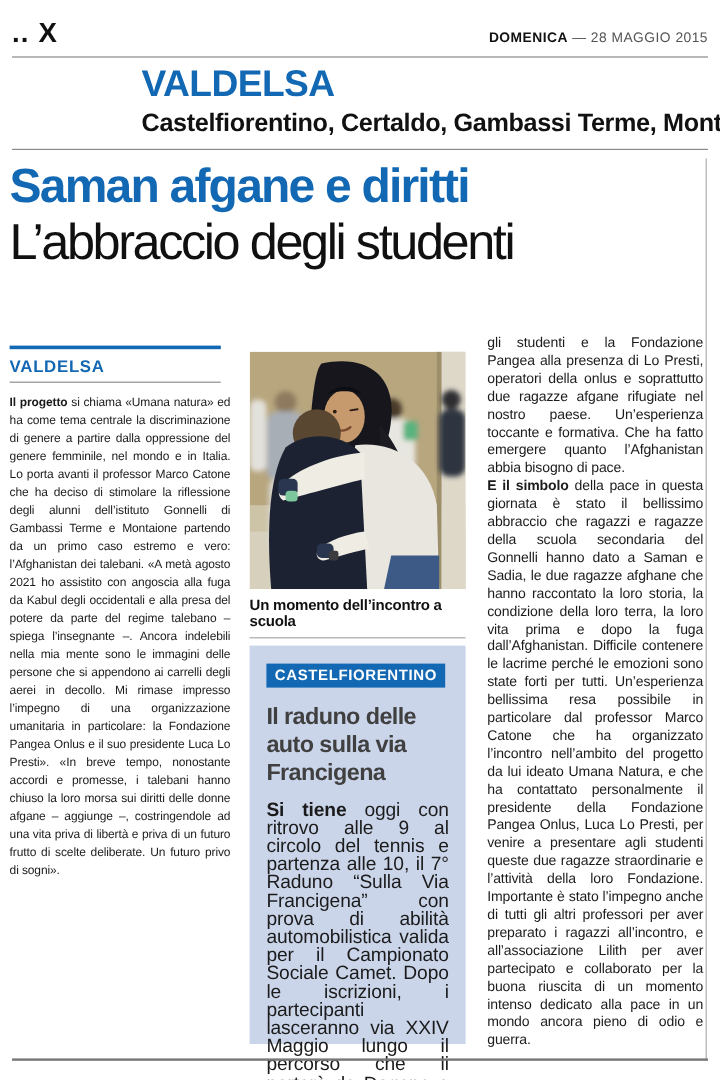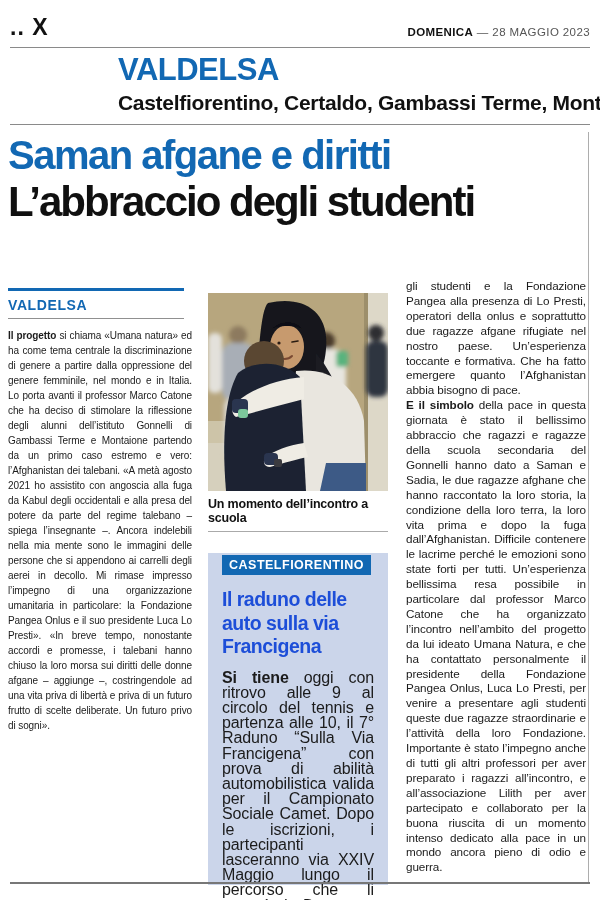--- a/index.html
+++ b/index.html
@@ -17,54 +17,54 @@
   #rule-masthead{top:124px;left:10px;width:580px;height:1px;}
   #vrule-right{top:132px;left:588px;width:1px;height:751px;background:#adadad;}
   #rule-bottom{top:882px;left:10px;width:580px;height:2px;background:#777;}
   
   .masthead{position:absolute;left:118px;top:53px;white-space:nowrap;}
   .masthead-section{font-size:31px;font-weight:bold;color:#1268b3;line-height:34px;letter-spacing:-.5px;}
   .masthead-towns{font-size:21px;font-weight:bold;color:#111;line-height:26px;margin-top:3px;letter-spacing:-.3px;}
   
   .headline{position:absolute;left:8px;top:132px;width:580px;}
   .title1{font-size:40px;font-weight:bold;color:#1268b3;letter-spacing:-1.5px;line-height:46px;white-space:nowrap;}
-  .title2{font-size:42px;font-weight:bold;color:#101010;letter-spacing:-2px;line-height:48px;white-space:nowrap;}
+  .title2{font-size:42px;font-weight:normal;color:#101010;letter-spacing:-2px;line-height:48px;white-space:nowrap;}
   .deck{margin-top:9px;}
   .deck div{font-size:17.5px;color:#1e1e1e;line-height:23px;letter-spacing:-.4px;white-space:nowrap;}
   
   .col{position:absolute;}
   #col1{left:8px;top:288px;width:184px;}
   #col2{left:208px;top:293px;width:180px;}
   #col3{left:406px;top:279px;width:180px;}
   .kicker-bar{width:176px;height:3px;background:#1268b3;}
   .kicker{font-size:14px;font-weight:bold;color:#1268b3;letter-spacing:.6px;padding:6px 0 5px;}
   .kicker-rule{width:176px;height:1px;background:#909090;margin-bottom:9px;}
   .art-p{margin:0;font-size:10px;line-height:15px;text-align:justify;text-align-last:left;color:#1b1b1b;letter-spacing:-.1px;hyphens:auto;}
   .art-p strong{font-weight:bold;}
   #col3 .art-p{font-size:11.7px;line-height:14.9px;}
   
   .photo-wrap{width:180px;height:198px;overflow:hidden;}
   .caption{margin-top:6px;font-size:12.5px;font-weight:bold;color:#111;letter-spacing:-.2px;}
   .cap-rule{margin-top:6px;width:180px;height:1px;background:#aaa;}
   
-  .side-box{margin-top:21px;box-sizing:border-box;width:180px;height:332px;background:#cbd5ea;padding:2px 14px;}
+  .side-box{margin-top:6px;box-sizing:border-box;width:180px;height:332px;background:#cbd5ea;padding:15px 14px;}
   .side-label{display:inline-block;background:#1268b3;color:#fff;font-size:12.5px;font-weight:bold;letter-spacing:.5px;padding:3px 7px;}
-  .side-title{font-size:19.5px;font-weight:bold;color:#1d4ed8;line-height:23.5px;letter-spacing:-.5px;margin:13px 0 11px;}
+  .side-title{font-size:19.5px;font-weight:bold;color:#404040;line-height:23.5px;letter-spacing:-.5px;margin:13px 0 11px;}
   .side-box .art-p{font-size:16px;line-height:15.2px;}
 </style>
 </head>
 <body>
 
 <div id="page">
 
   <div class="header-row">
     <div class="logo">.. X</div>
     <div class="date-line">
       <strong>DOMENICA</strong>
-      <span>— 28 MAGGIO 2023</span>
+      <span>— 28 MAGGIO 2015</span>
     </div>
   </div>
   <div class="rule" id="rule-top"></div>
 
   <div class="masthead">
     <div class="masthead-section">VALDELSA</div>
     <div class="masthead-towns">Castelfiorentino, Certaldo, Gambassi Terme, Montai</div>
   </div>
   <div class="rule" id="rule-masthead"></div>
   <div class="rule" id="vrule-right"></div>

